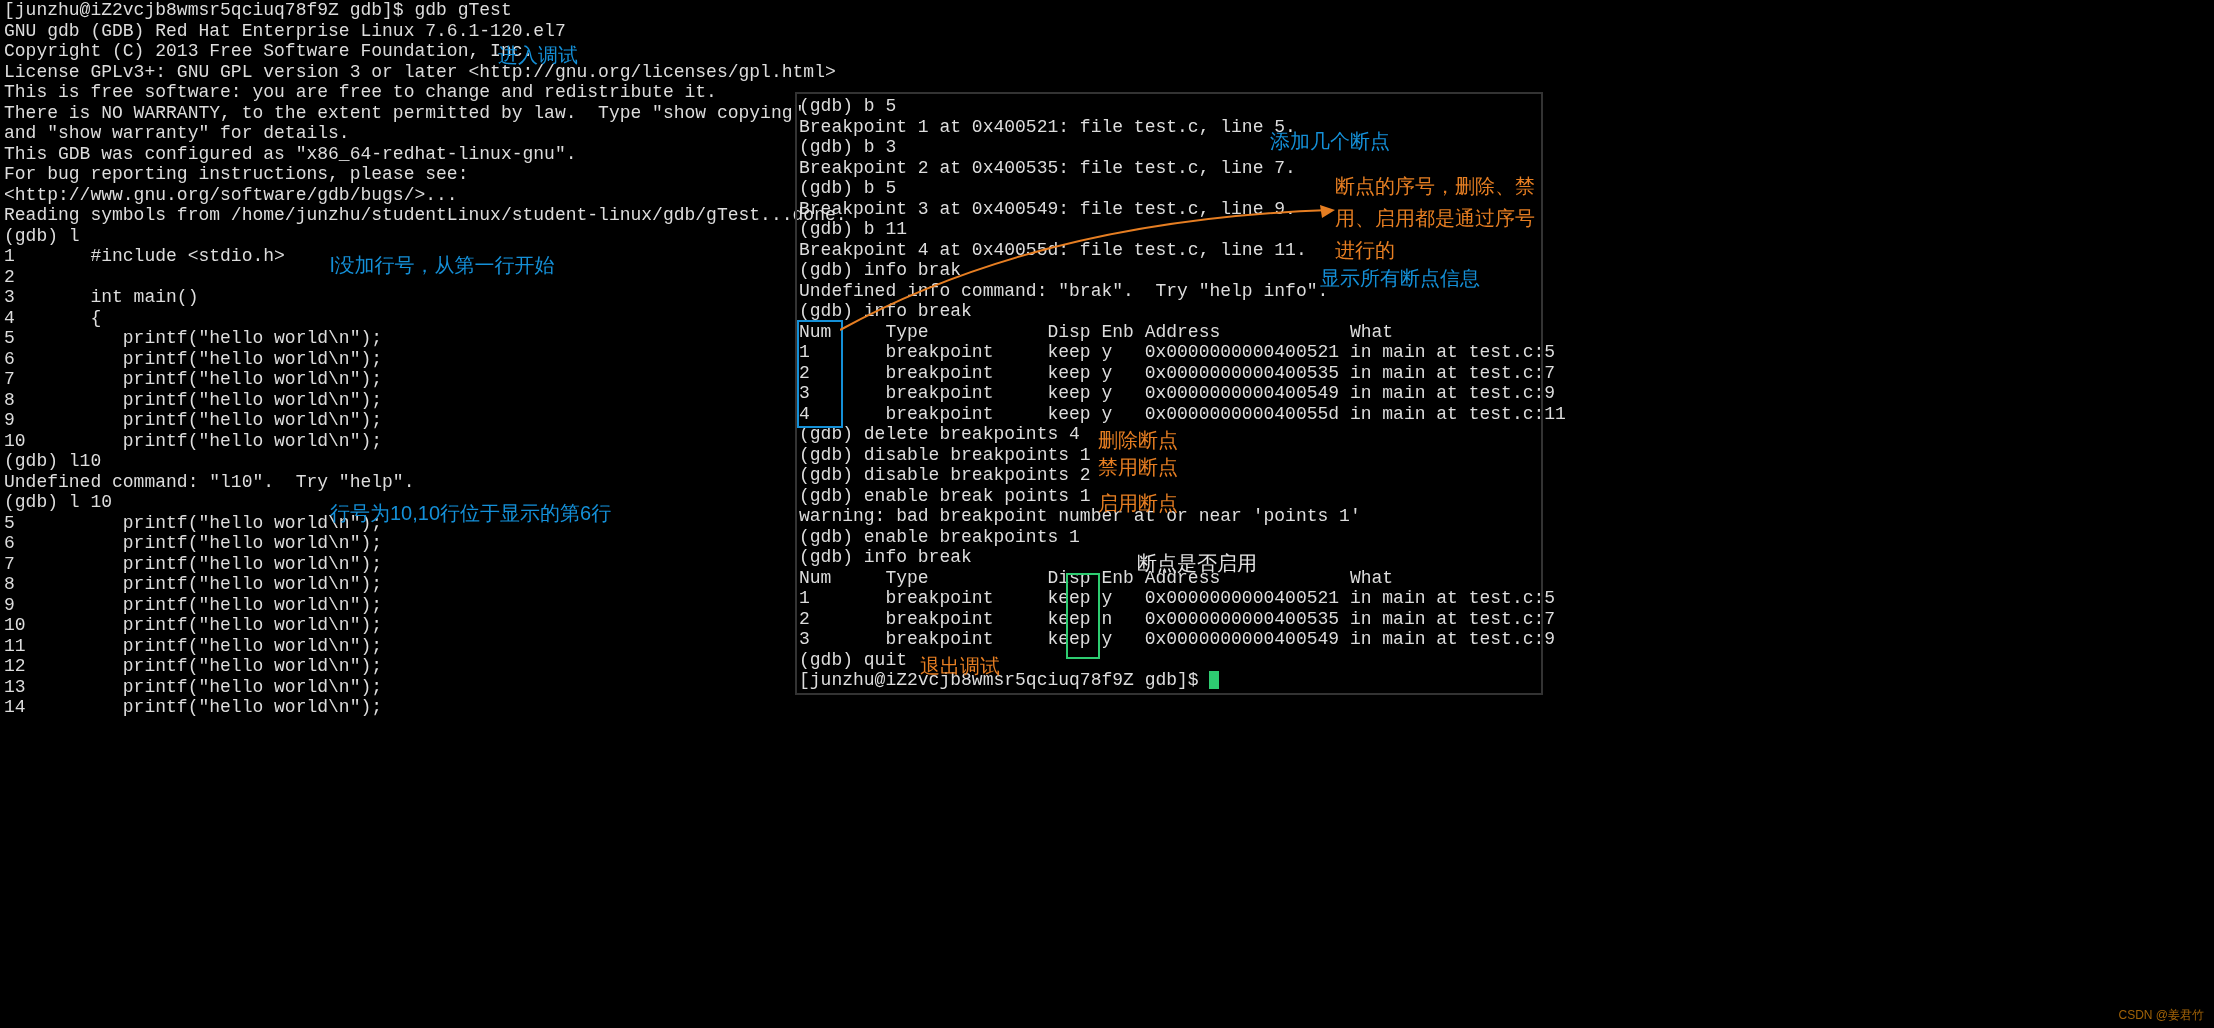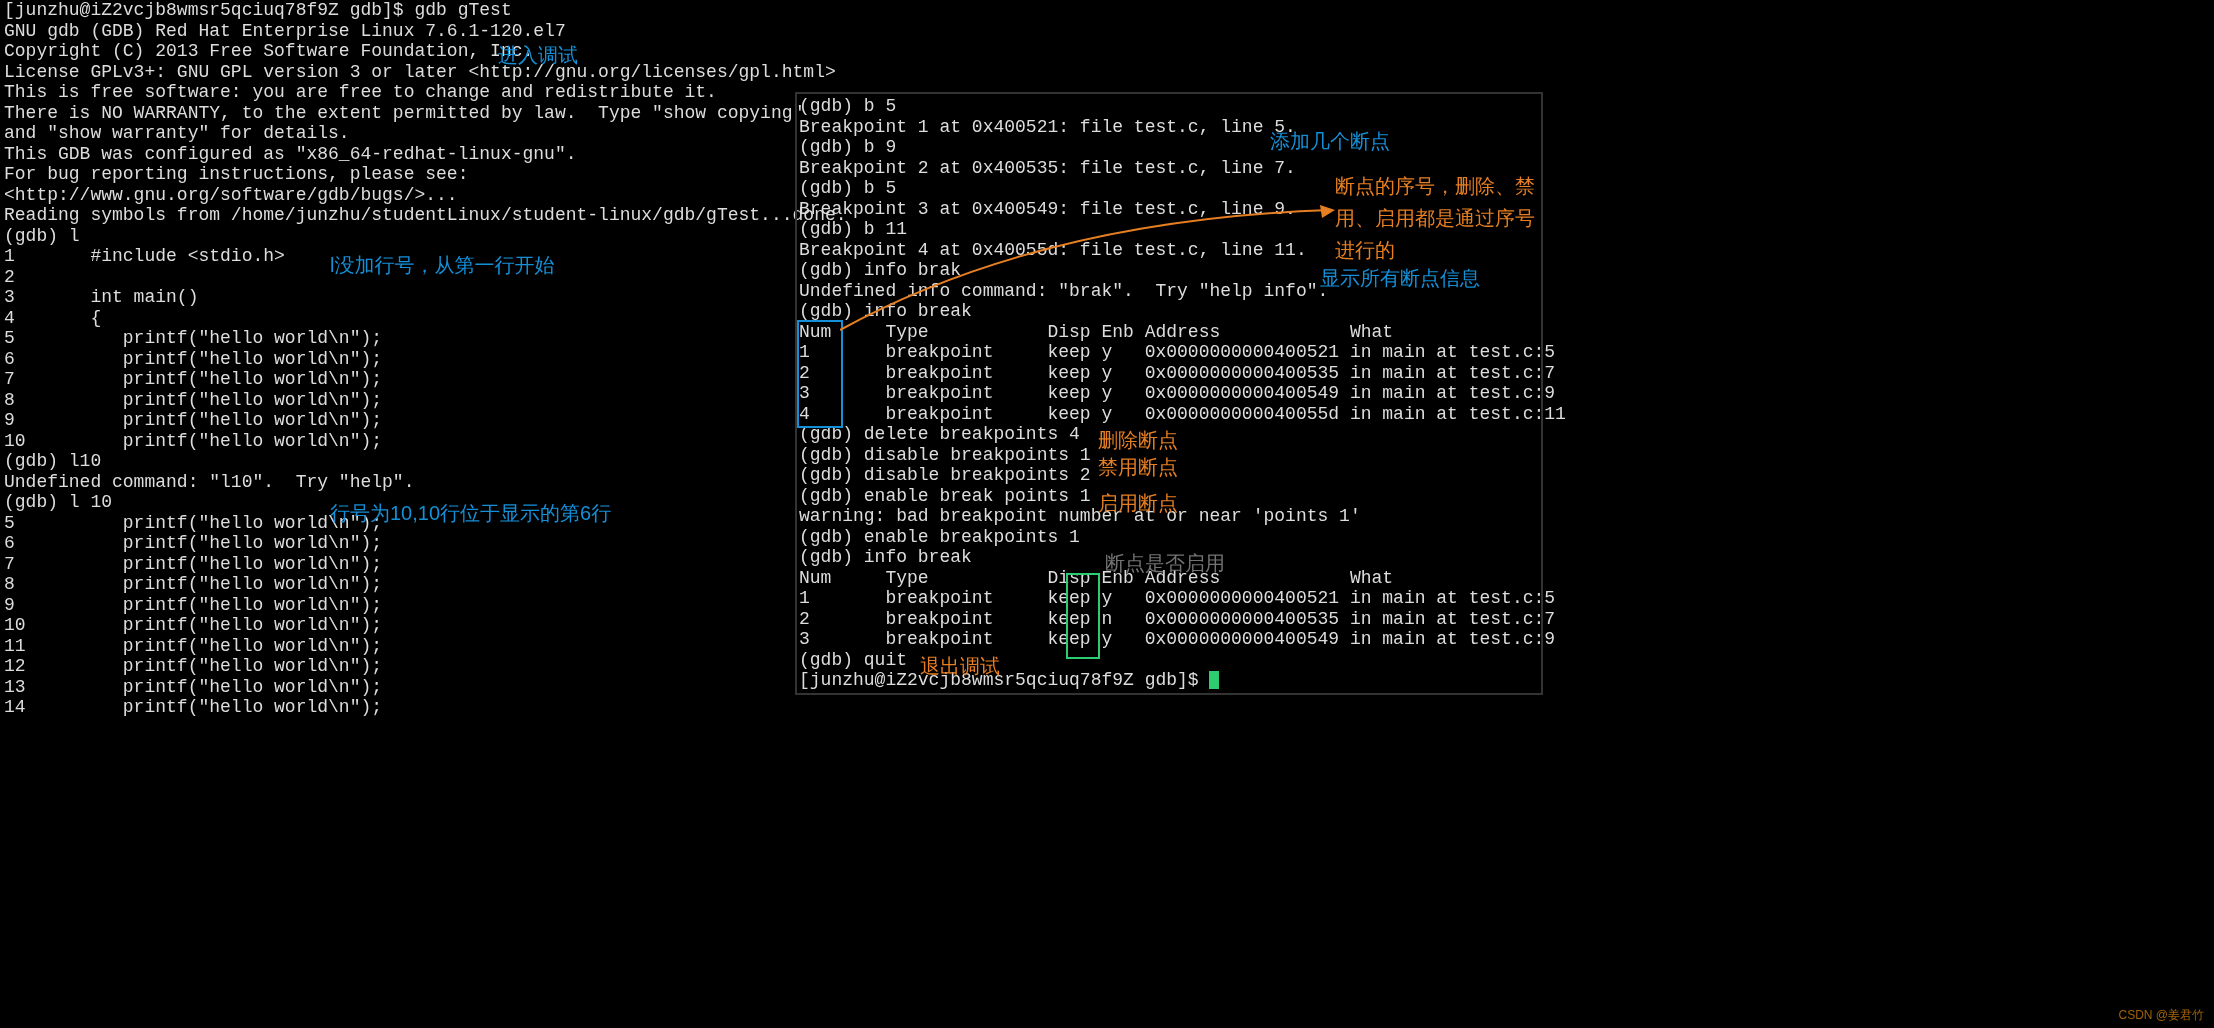--- a/index.html
+++ b/index.html
@@ -33,21 +33,21 @@
     padding: 2px;
   }
   .annot {
     position: absolute;
     font-family: "Microsoft YaHei", sans-serif;
     font-size: 20px;
     white-space: nowrap;
   }
   .blue { color: #1490d8; }
   .orange { color: #e67e22; }
-  .green { color: #737373; }
+  .green { color: #e5e5e5; margin-left: 32px; }
   .box-blue {
     position: absolute;
     border: 2px solid #1490d8;
     pointer-events: none;
   }
   .box-green {
     position: absolute;
     border: 2px solid #2ecc71;
     pointer-events: none;
   }
@@ -103,21 +103,21 @@
 <span>9          printf("hello world\n");</span>
 <span>10         printf("hello world\n");</span>
 <span>11         printf("hello world\n");</span>
 <span>12         printf("hello world\n");</span>
 <span>13         printf("hello world\n");</span>
 <span>14         printf("hello world\n");</span>
 </div>
 
 <div class="right-pane"><span>(gdb) b 5</span>
 <span>Breakpoint 1 at 0x400521: file test.c, line 5.</span>
-<span>(gdb) b 9</span>
+<span>(gdb) b 3</span>
 <span>Breakpoint 2 at 0x400535: file test.c, line 7.</span>
 <span>(gdb) b 5</span>
 <span>Breakpoint 3 at 0x400549: file test.c, line 9.</span>
 <span>(gdb) b 11</span>
 <span>Breakpoint 4 at 0x40055d: file test.c, line 11.</span>
 <span>(gdb) info brak</span>
 <span>Undefined info command: "brak".  Try "help info".</span>
 <span>(gdb) info break</span>
 <span>Num     Type           Disp Enb Address            What</span>
 <span>1       breakpoint     keep y   0x0000000000400521 in main at test.c:5</span>

